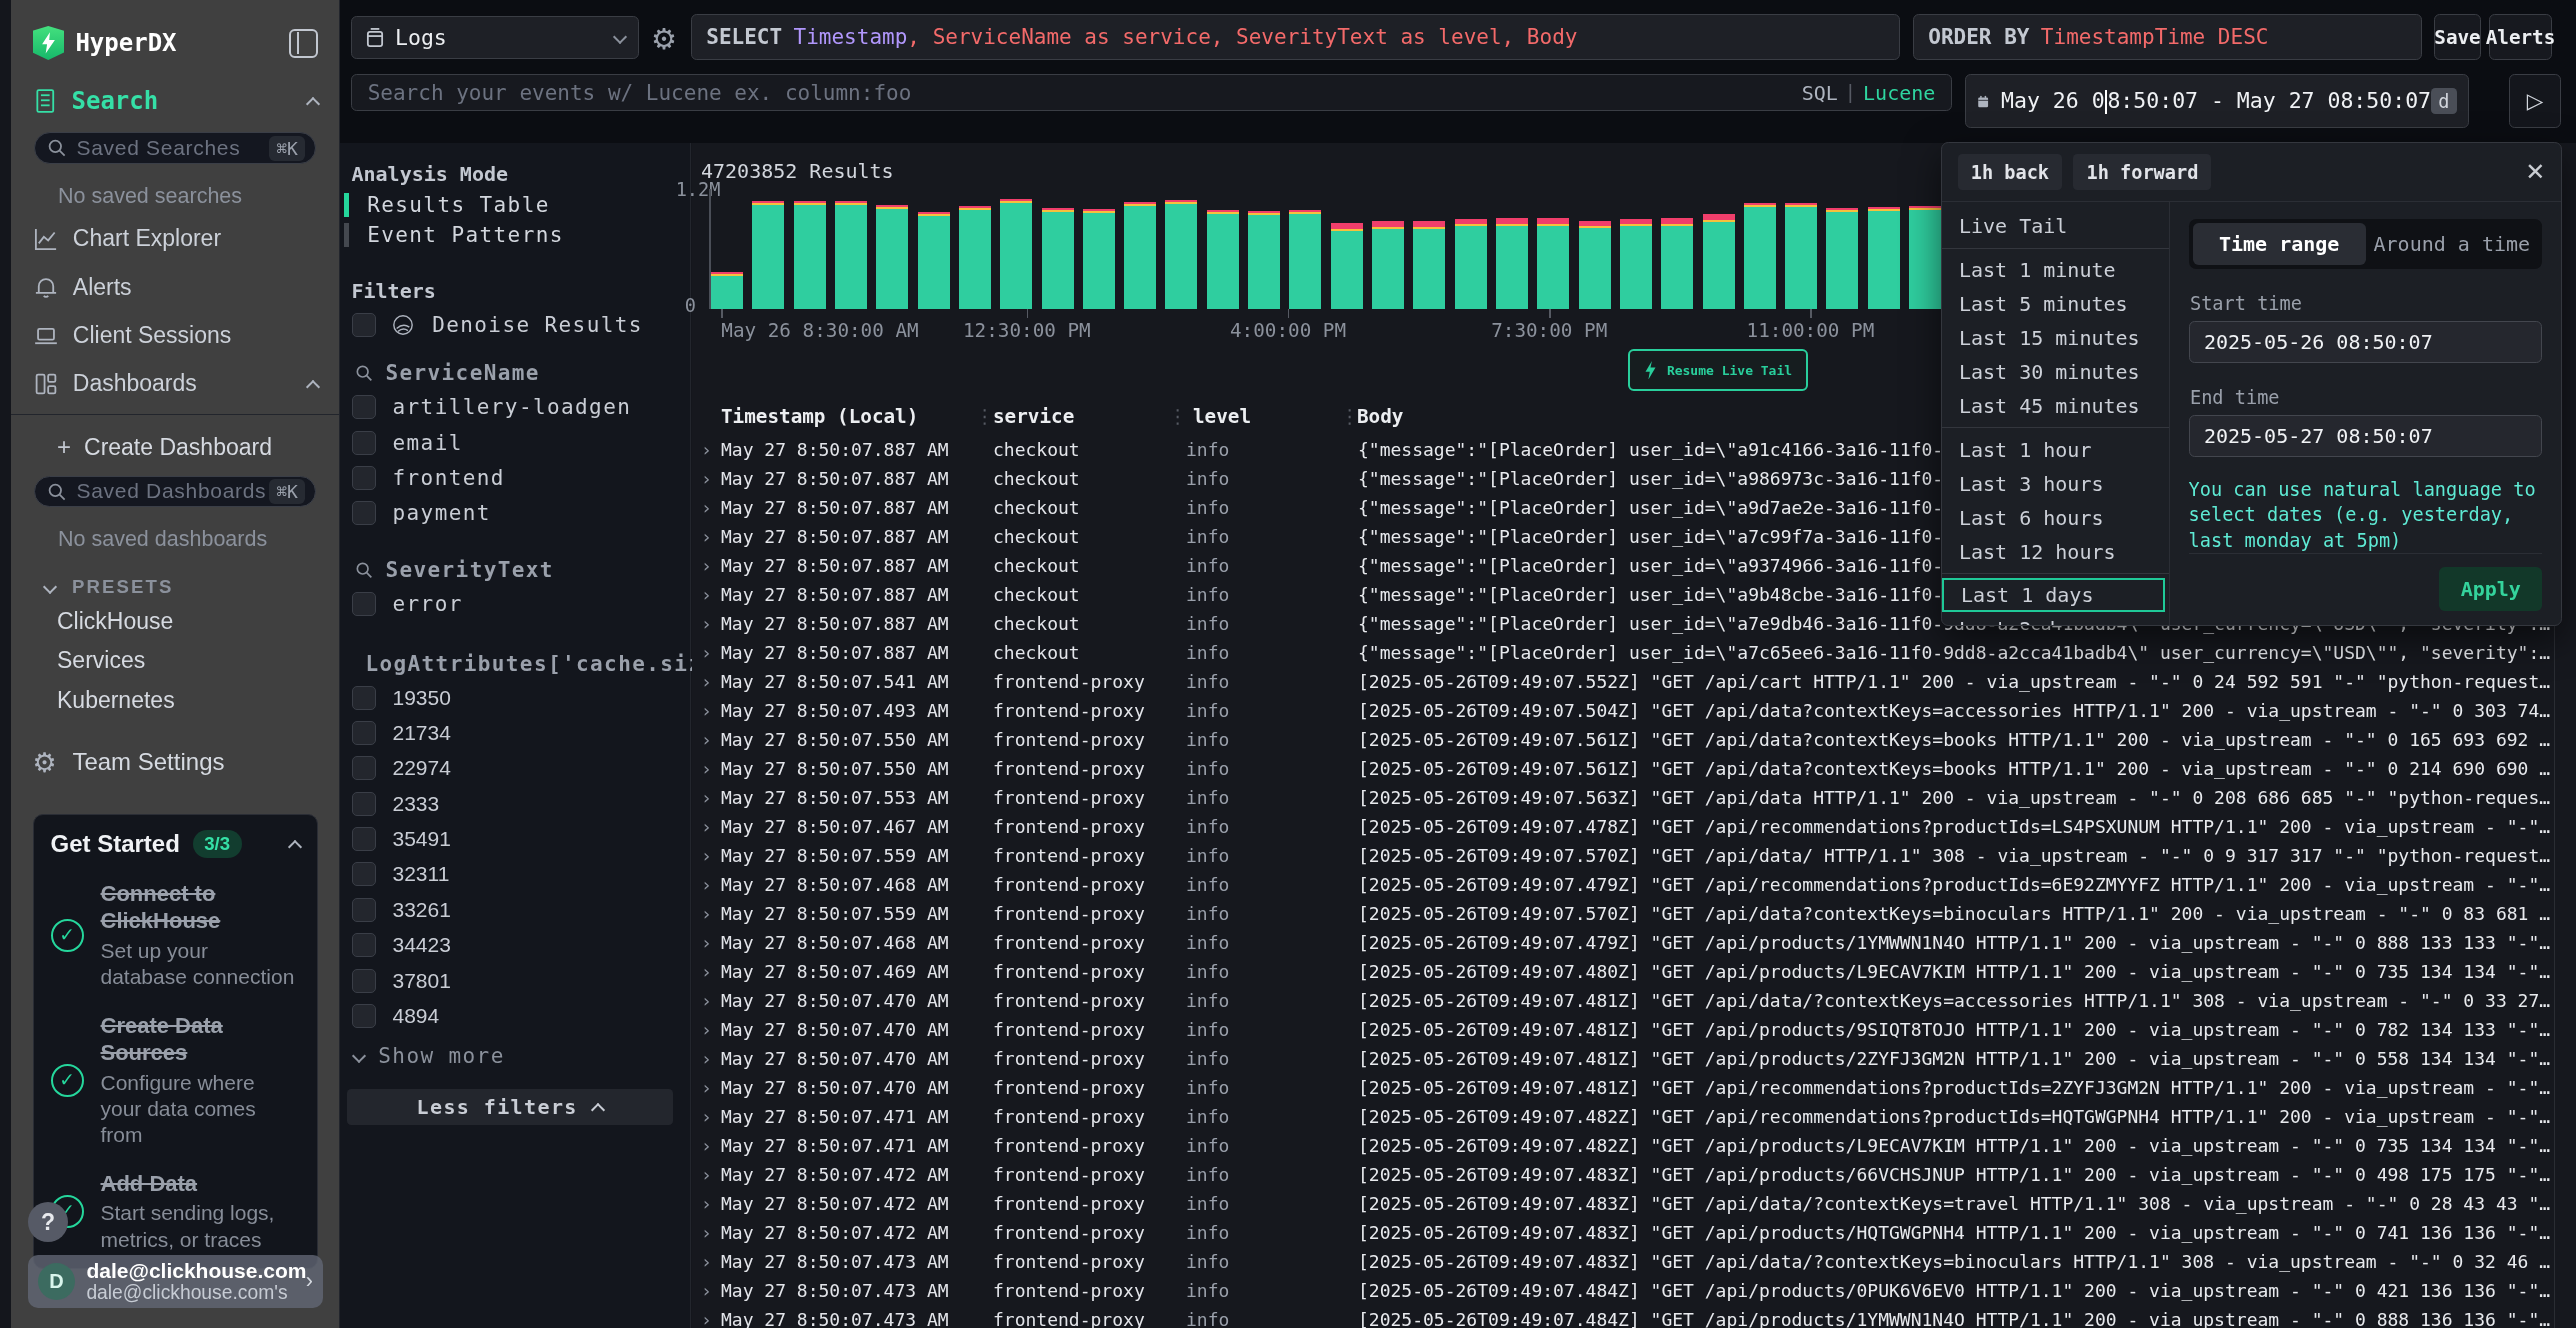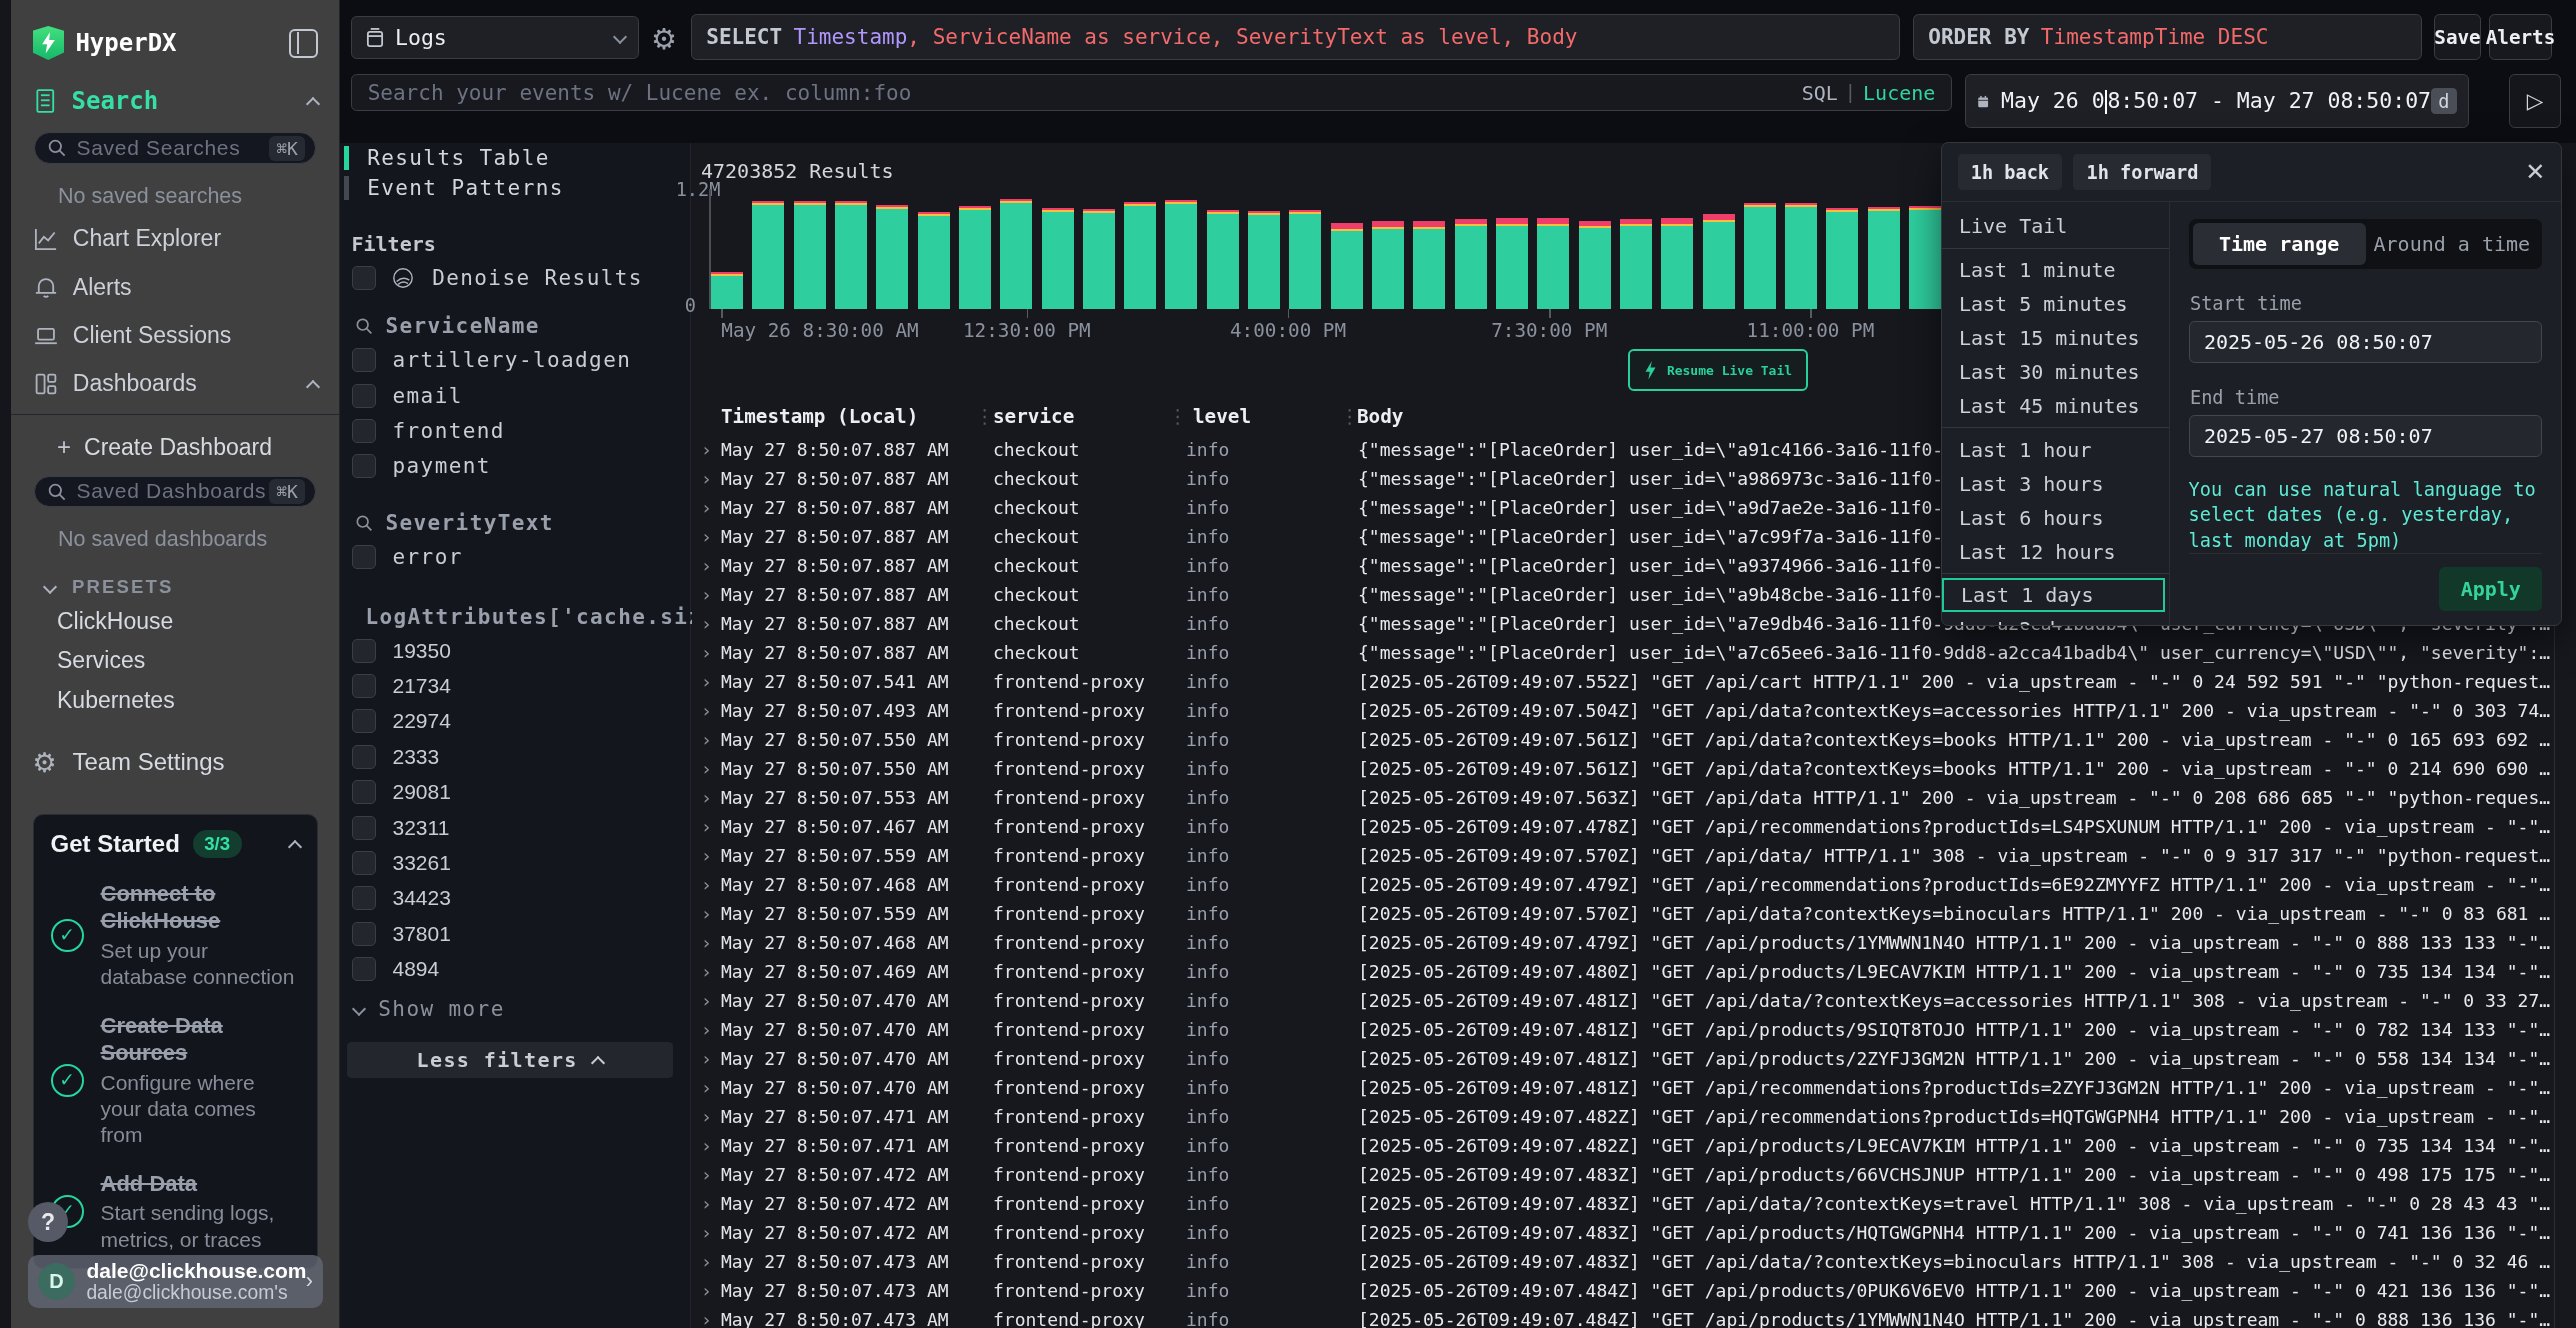--- a/index.html
+++ b/index.html
@@ -326,20 +326,21 @@
         </svg>
       <span class="txt">
         <span>May 26 0</span><span class="caret"></span><span>8:50:07 - May 27 08:50:07</span>
       </span>
       <span class="date-kbd">d</span>
     </div>
     <div class="play-btn">▷</div>
   </div>
 
   <div class="fpanel">
+    <div class="f-head">Analysis Mode</div>
     <div class="mode-item active">
       <div class="mode-bar"></div>
       <span class="txt">Results Table</span>
     </div>
     <div class="mode-item">
       <div class="mode-bar"></div>
       <span class="txt">Event Patterns</span>
     </div>
 
     <div class="f-head" style="padding-top:29px;">Filters</div>
@@ -422,21 +423,21 @@
           <span class="lbl">22974</span>
         </div>
 
         <div class="f-check-row">
           <div class="checkbox"></div>
           <span class="lbl">2333</span>
         </div>
 
         <div class="f-check-row">
           <div class="checkbox"></div>
-          <span class="lbl">29081</span>
+          <span class="lbl">35491</span>
         </div>
 
         <div class="f-check-row">
           <div class="checkbox"></div>
           <span class="lbl">32311</span>
         </div>
 
         <div class="f-check-row">
           <div class="checkbox"></div>
           <span class="lbl">33261</span>

